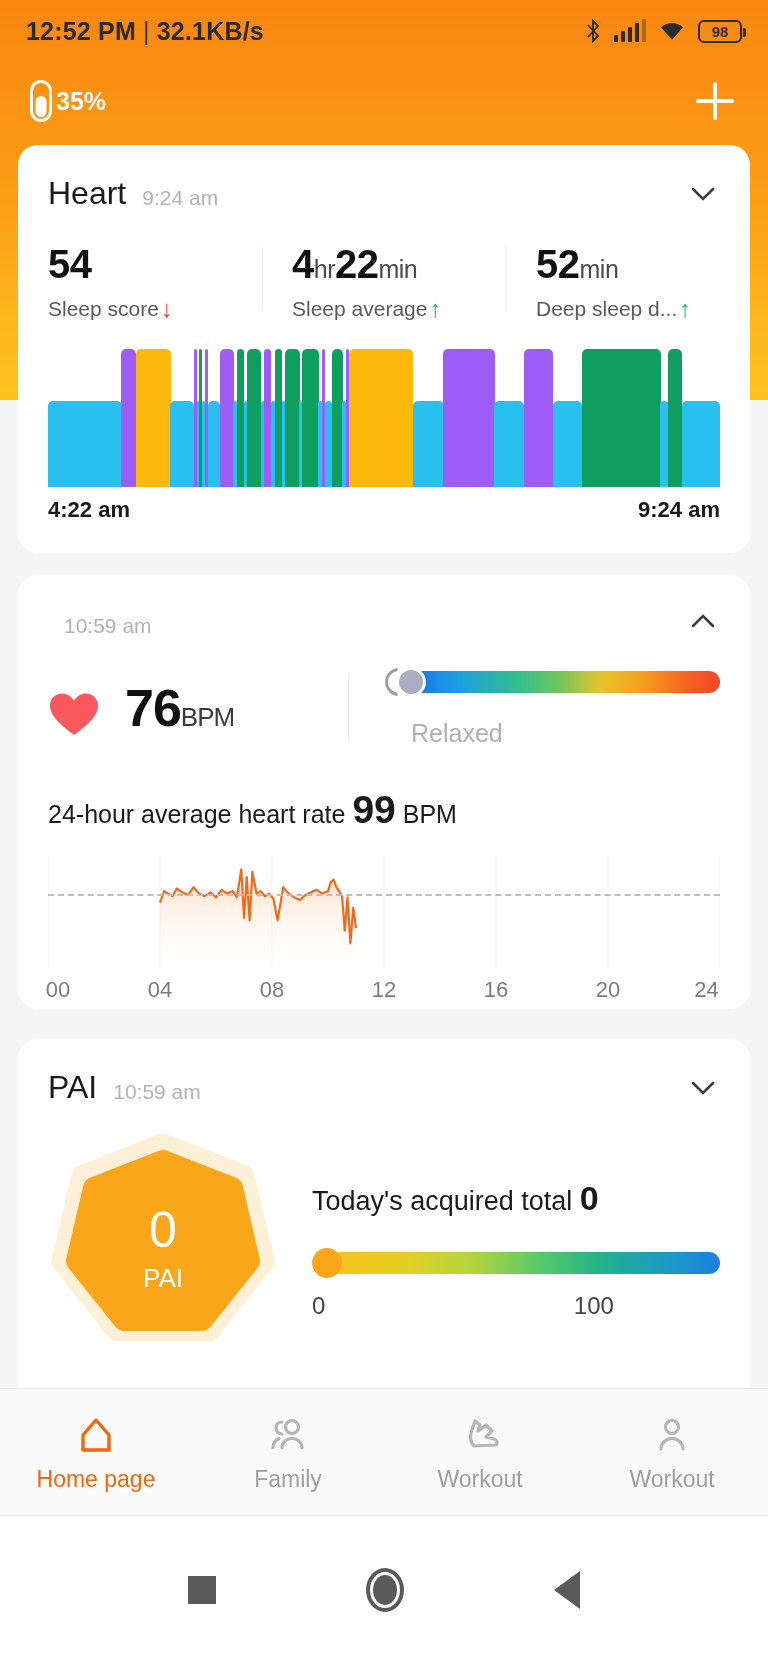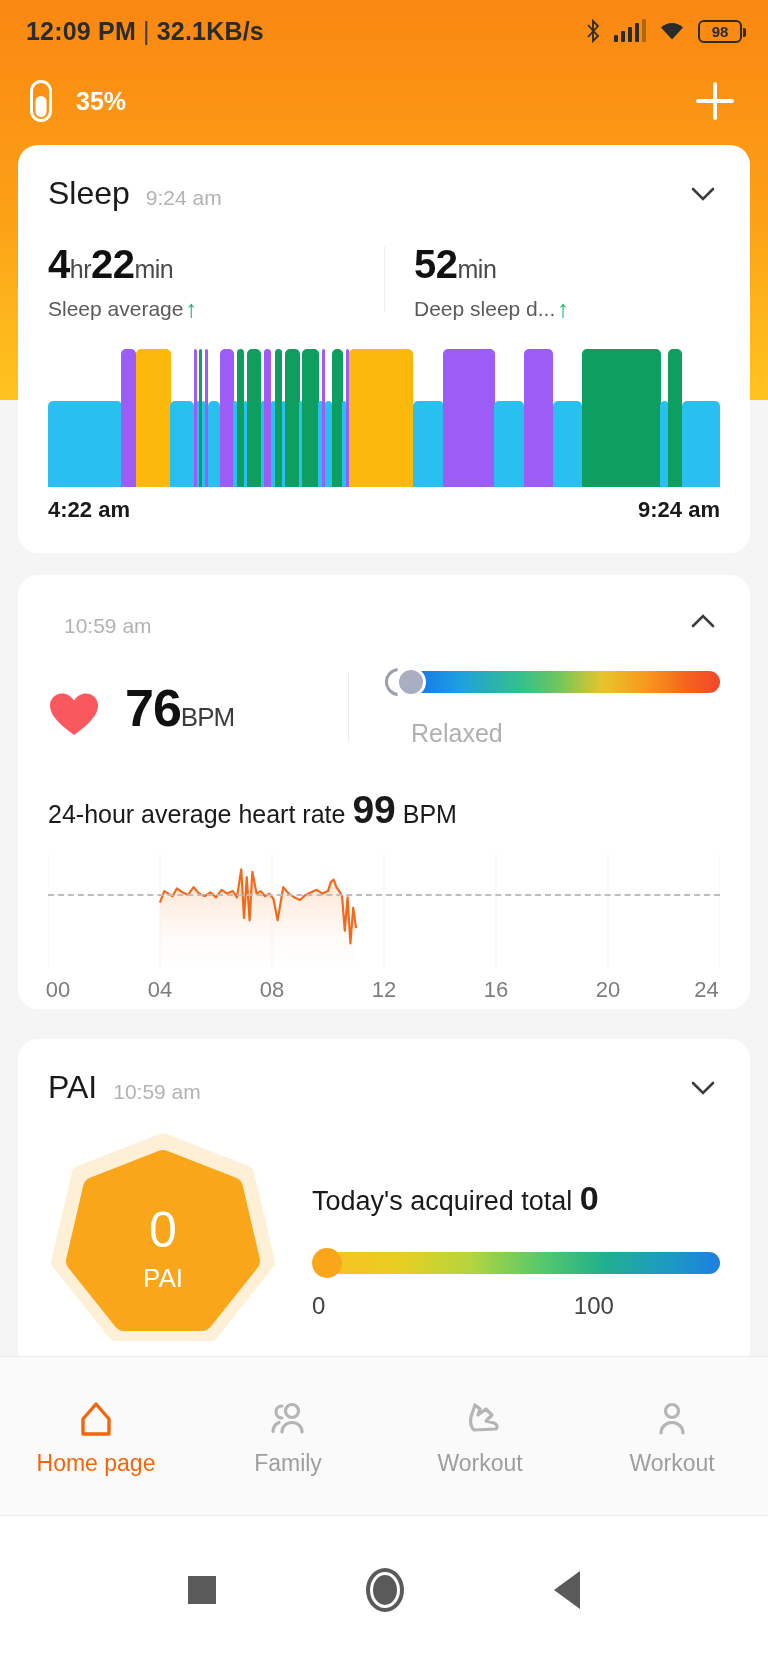--- a/index.html
+++ b/index.html
@@ -49,21 +49,21 @@
     content: ""; position: absolute; right: -6px; top: 6px;
     width: 3.5px; height: 9px; background: #2b2b2b; border-radius: 0 2px 2px 0;
   }
   .battery span { font-size: 15px; font-weight: bold; color: #2b2b2b; line-height: 1; }
 
   .appbar {
     position: absolute; top: 62px; left: 0; width: 768px; height: 78px;
     display: flex; align-items: center; justify-content: space-between;
     padding: 0 30px;
   }
-  .band-status { display: flex; align-items: center; gap: 24px; }
+  .band-status { display: flex; align-items: center; gap: 4px; }
   .band-icon { width: 22px; height: 42px; }
   .band-pct { font-size: 25px; font-weight: bold; color: #ffffff; }
   .plus-btn {
     width: 46px; height: 46px; position: relative; cursor: pointer;
   }
   .plus-btn:before, .plus-btn:after {
     content: ""; position: absolute; background: #ffffff; border-radius: 2px;
   }
   .plus-btn:before { left: 50%; top: 4px; margin-left: -2px; width: 4px; height: 38px; }
   .plus-btn:after { top: 50%; left: 4px; margin-top: -2px; height: 4px; width: 38px; }
@@ -176,21 +176,21 @@
     position: absolute; left: 0; top: 0; width: 30px; height: 30px;
     border-radius: 50%; background: #F9A61A;
   }
   .pai-scale {
     display: flex; justify-content: space-between; margin-top: 14px;
     font-size: 24px; color: #444444; width: 74%;
   }
 
   
   .tabbar {
-    position: absolute; bottom: 148px; left: 0; width: 768px; height: 160px;
+    position: absolute; bottom: 148px; left: 0; width: 768px; height: 128px;
     background: #fafafa; border-top: 1px solid #ececec; border-bottom: 1px solid #ececec;
     display: flex;
   }
   .tab {
     flex: 1; display: flex; flex-direction: column; align-items: center;
     justify-content: center; gap: 10px; cursor: pointer;
   }
   .tab svg { width: 44px; height: 44px; }
   .tab-label { font-size: 23px; color: #9e9e9e; }
   .tab.active .tab-label { color: #F1670C; }
@@ -211,21 +211,21 @@
 </style>
 </head>
 <body>
 
 <div id="app">
 
   <div class="header-bg"></div>
 
   <div class="statusbar">
     <div class="status-left">
-      <span>12:09 PM</span>
+      <span>12:52 PM</span>
       <span class="status-sep">|</span>
       <span>32.1KB/s</span>
     </div>
     <div class="status-right">
       <svg class="bt-icon" viewBox="0 0 18 26">
         <path d="M4 7l10 11-5 5V3l5 5L4 19" fill="none" stroke="#2b2b2b" stroke-width="1.8"></path>
       </svg>
       <span class="signal">
         <i></i>
           <i></i>
@@ -250,28 +250,37 @@
       </svg>
       <span class="band-pct">35%</span>
     </div>
     <div class="plus-btn"></div>
   </div>
 
   <div class="content">
 
     <div class="card">
       <div class="card-head">
-        <span class="card-title">Sleep</span>
+        <span class="card-title">Heart</span>
         <span class="card-time">9:24 am</span>
         <svg class="chev" viewBox="0 0 34 34">
           <path d="M7 12l10 10 10-10" fill="none" stroke="#3c3c3c" stroke-width="2.6" stroke-linecap="round"></path>
         </svg>
       </div>
 
       <div class="sleep-stats">
+        <div class="stat">
+          <div class="stat-val">
+            <span>54</span>
+          </div>
+          <div class="stat-label">
+            <span>Sleep score</span>
+            <span class="arrow-down">↓</span>
+          </div>
+        </div>
         <div class="stat">
           <div class="stat-val">
             <span>4</span><span class="unit">hr</span><span>22</span><span class="unit">min</span>
           </div>
           <div class="stat-label">
             <span>Sleep average</span>
             <span class="arrow-up">↑</span>
           </div>
         </div>
         <div class="stat">

